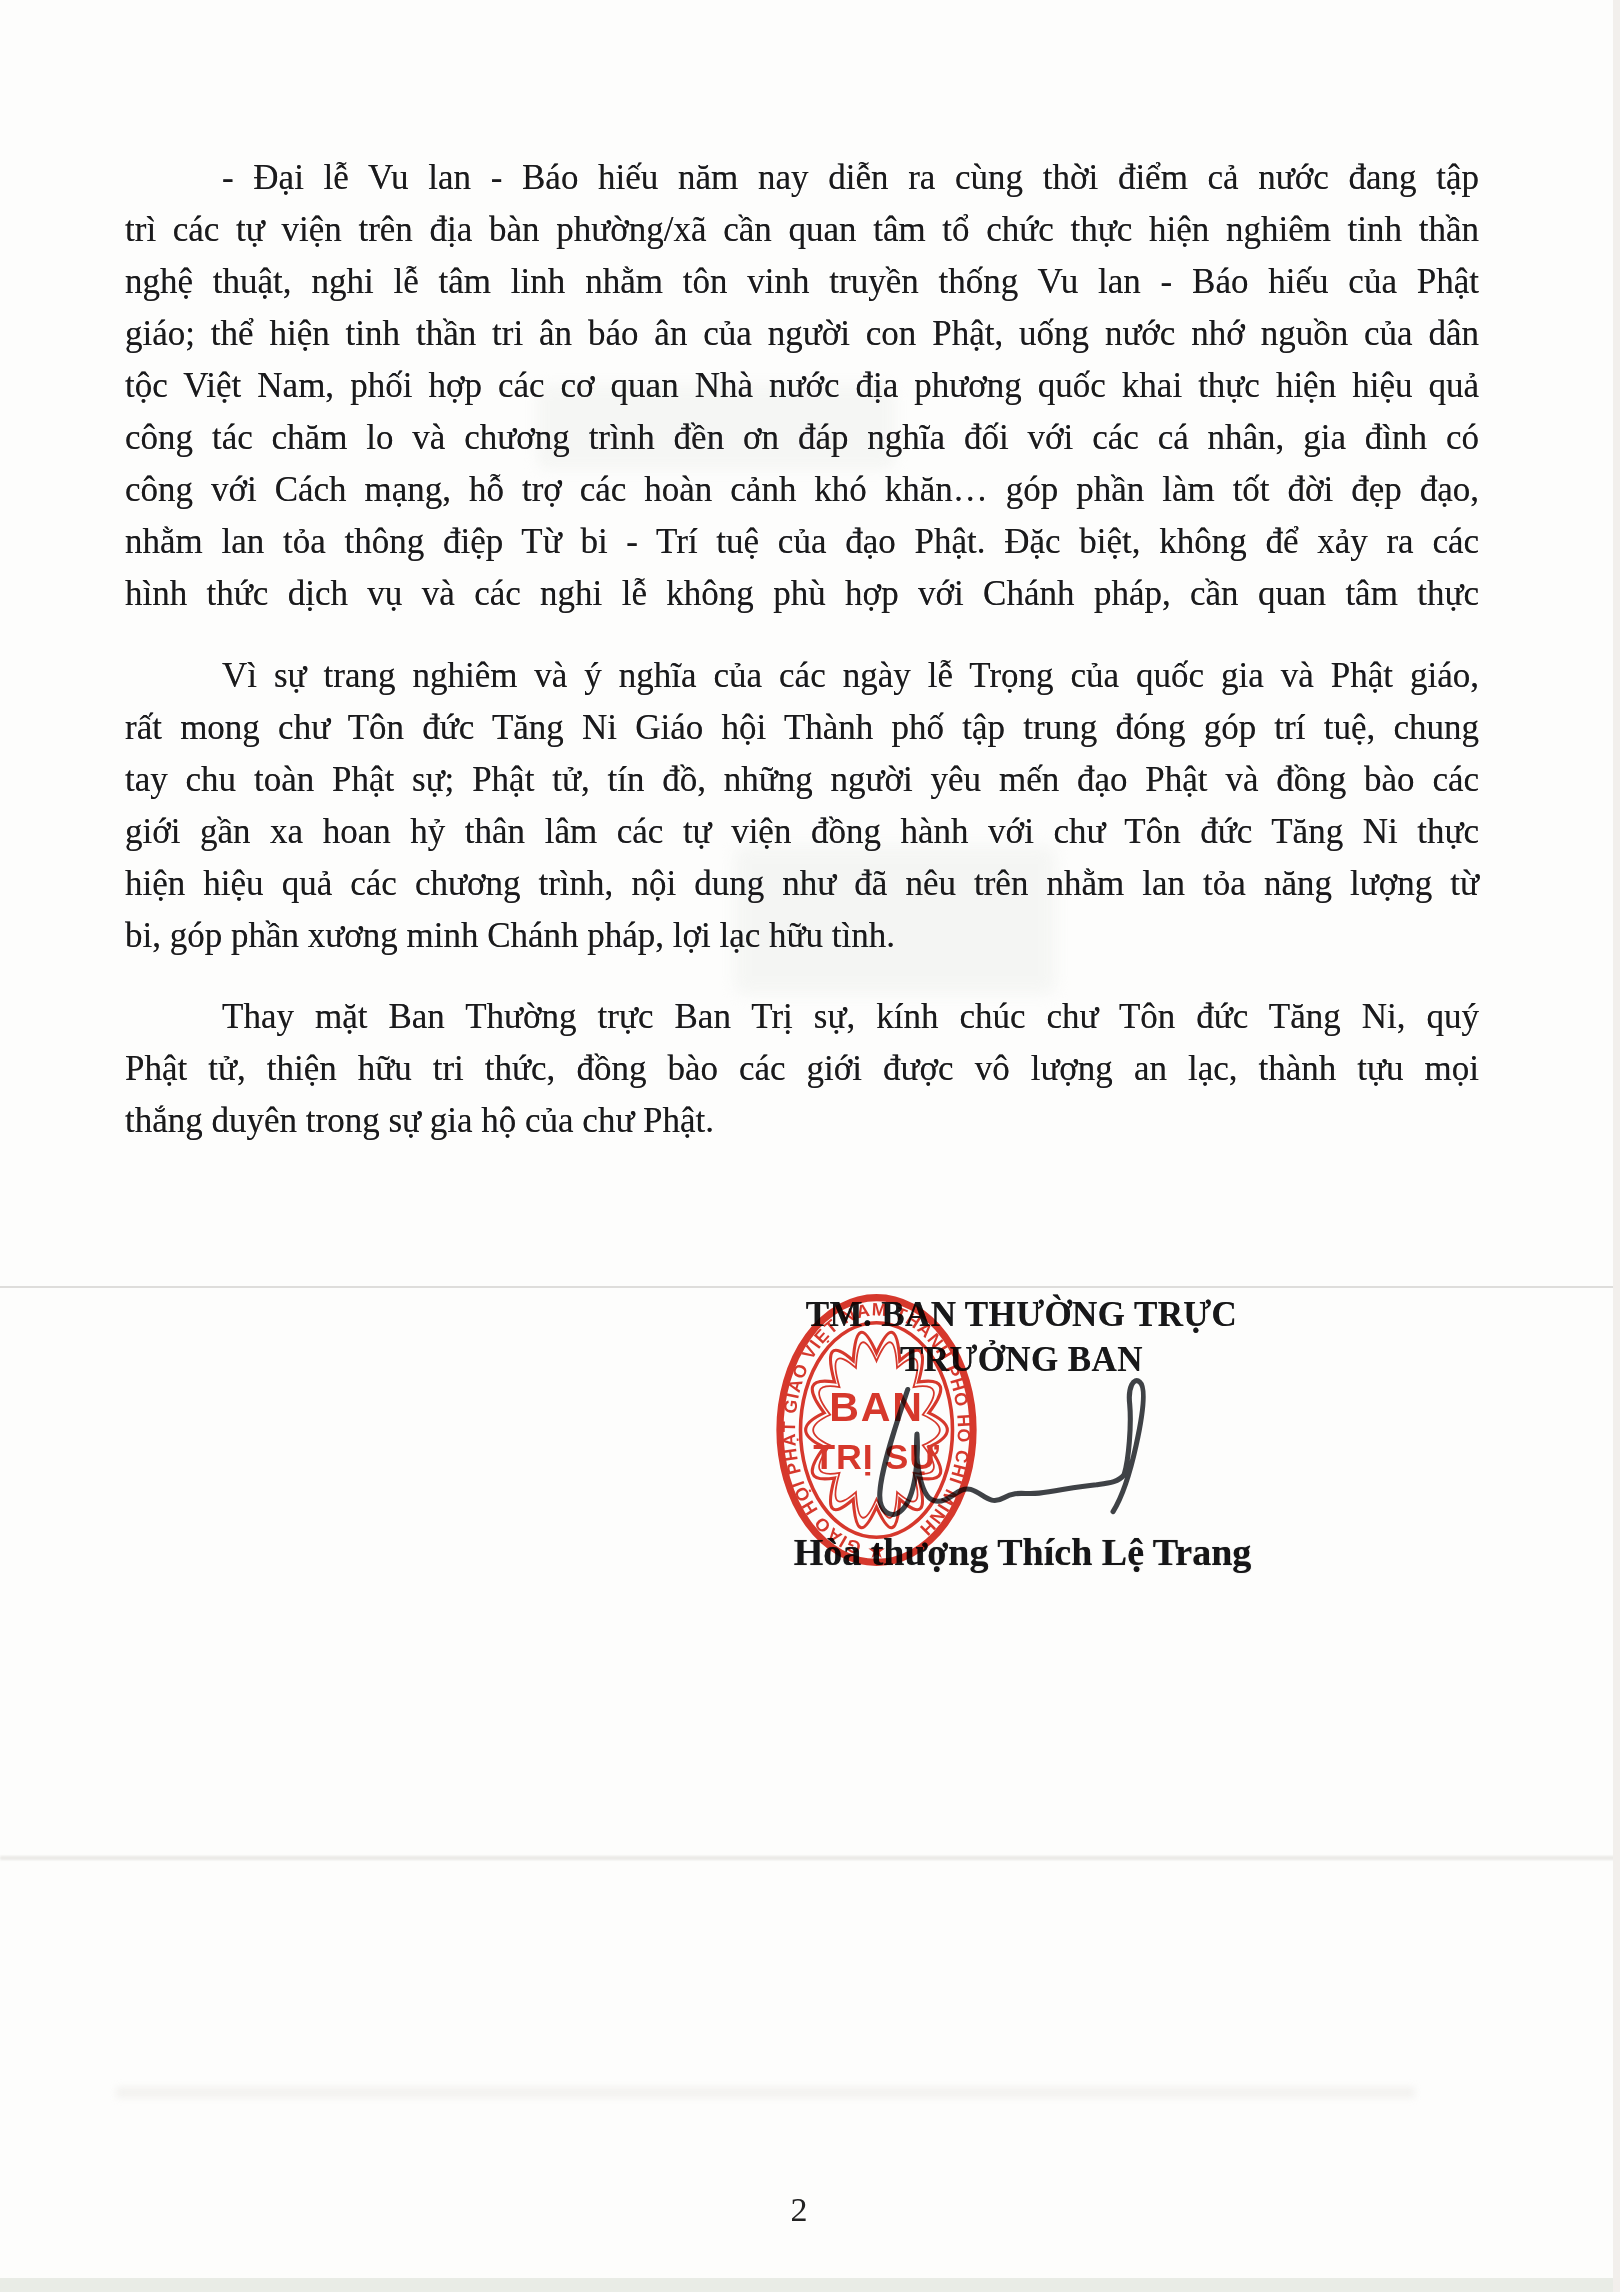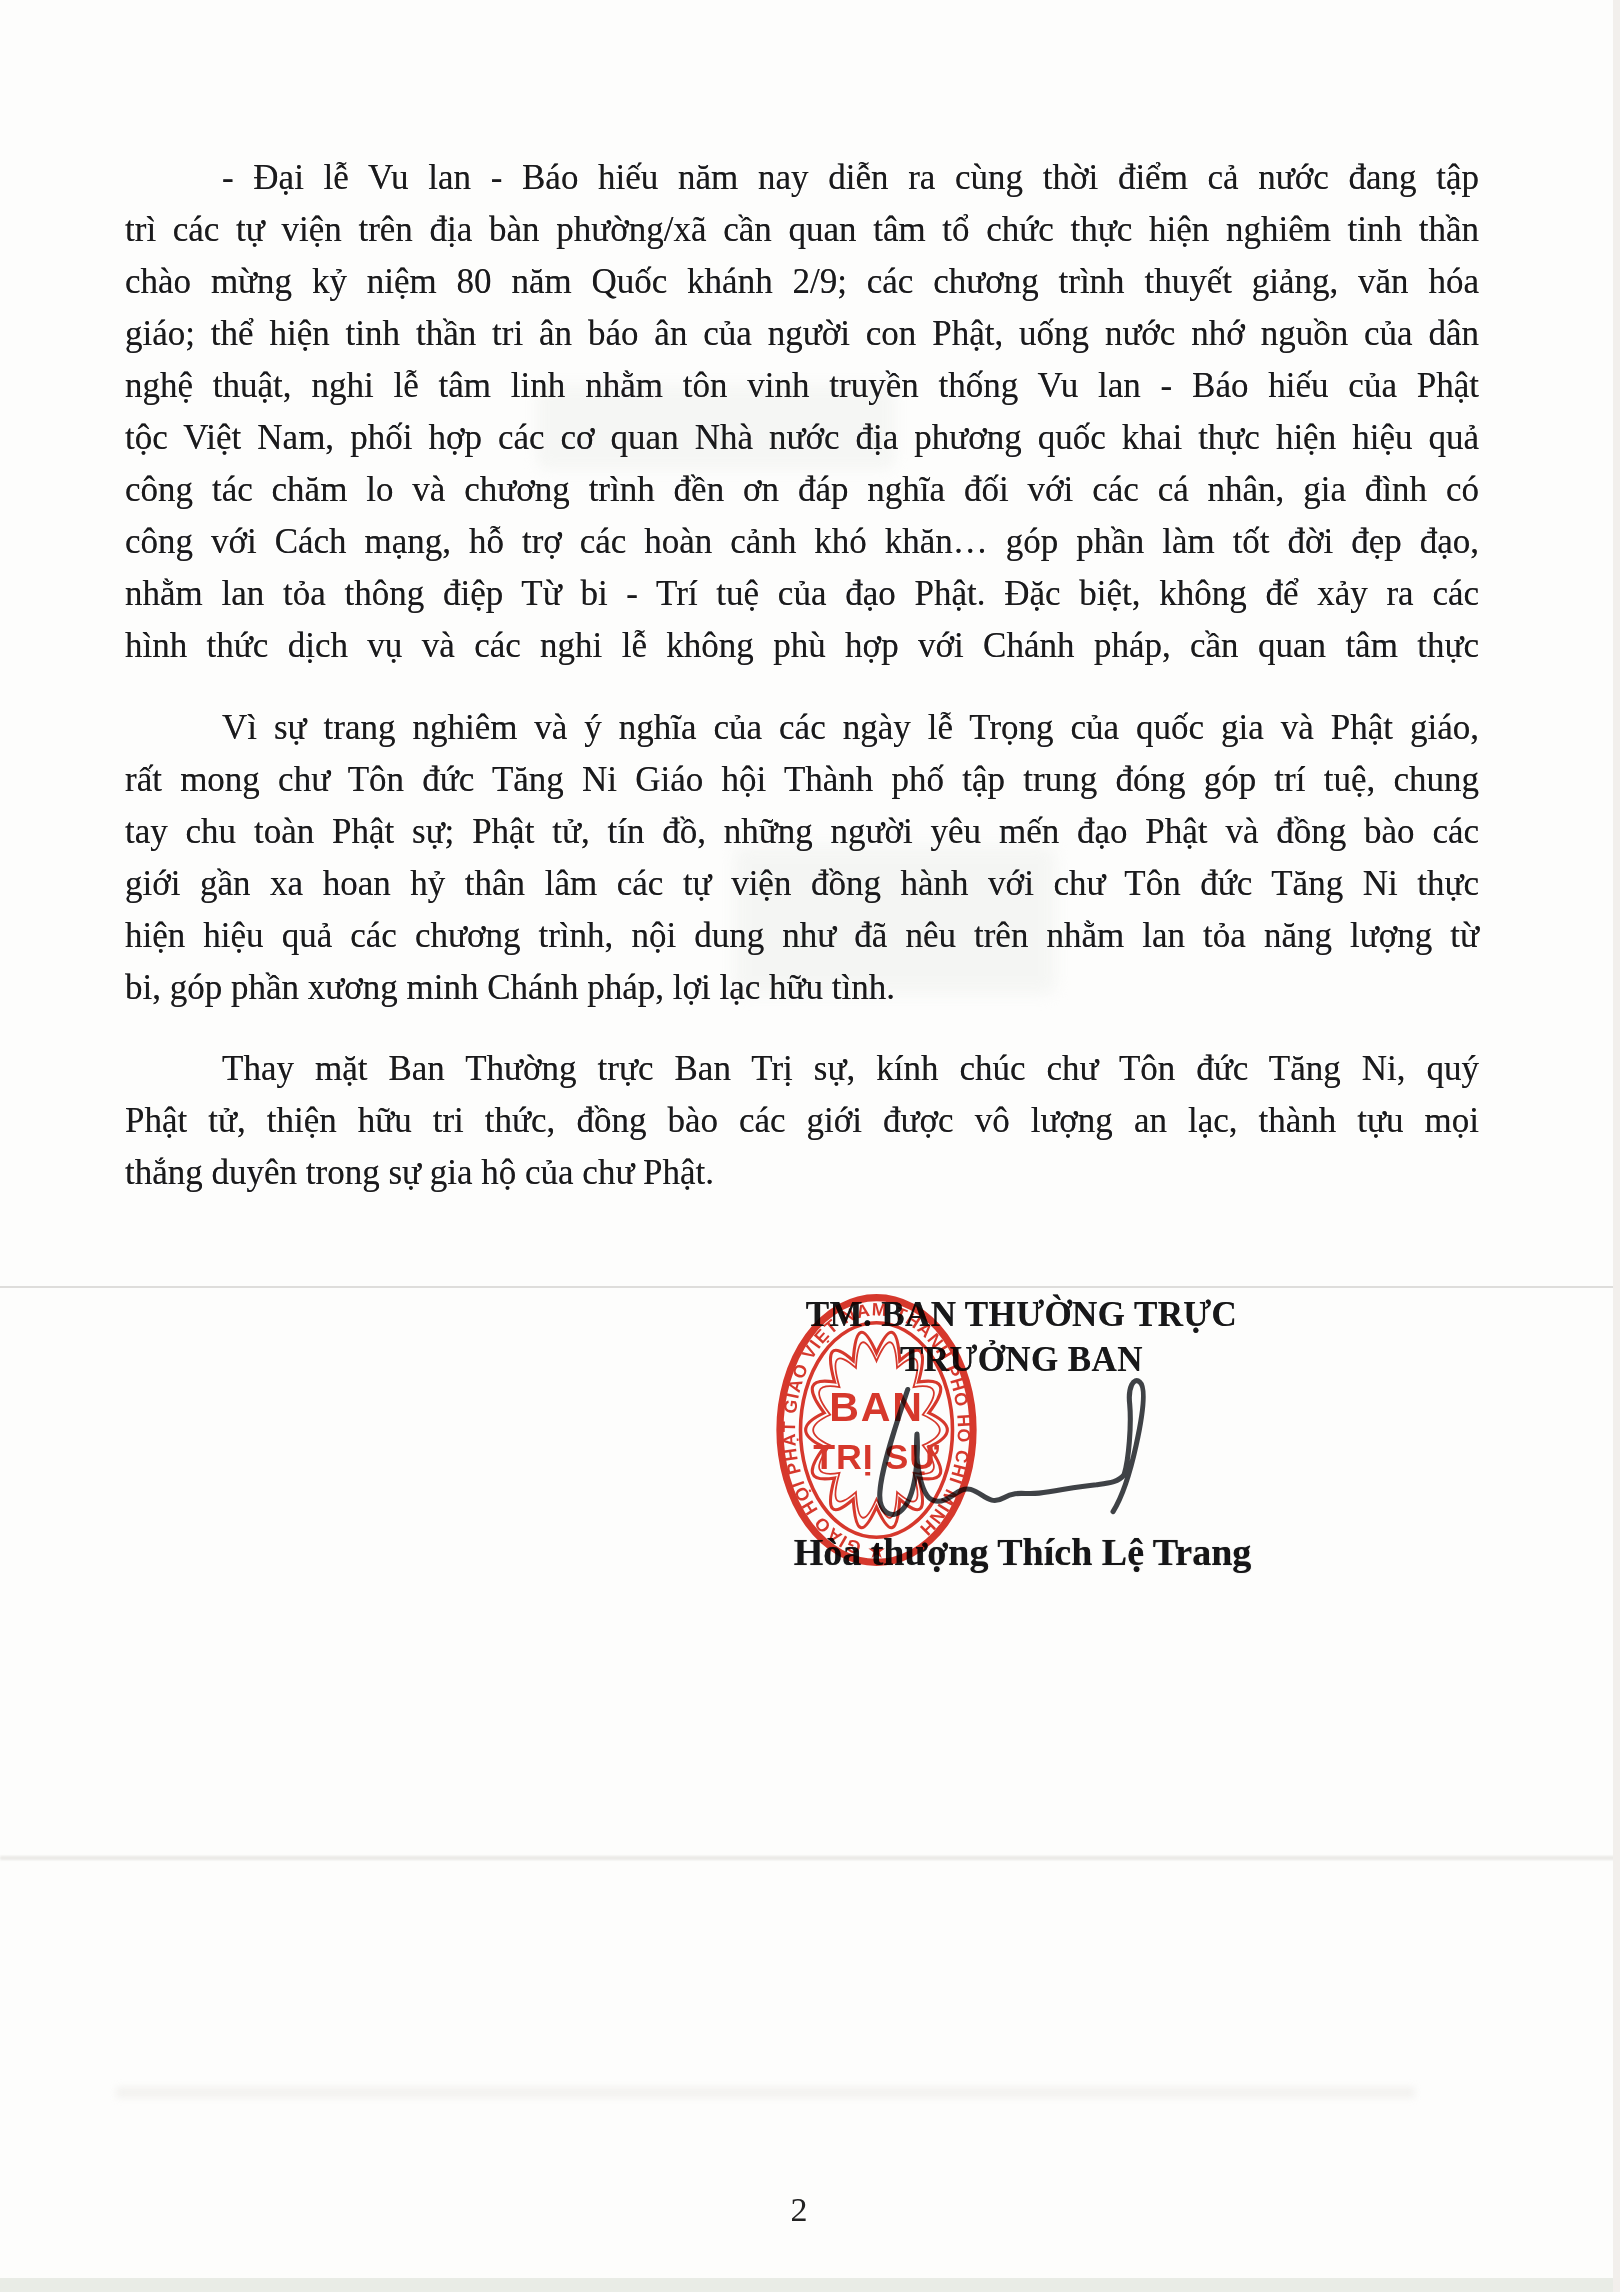--- a/index.html
+++ b/index.html
@@ -66,23 +66,22 @@
 <div class="artifact rule-faint"></div>
 <div class="artifact band-2075"></div>
 <div class="artifact band-2335"></div>
 <div class="artifact bottom-strip"></div>
 <div class="artifact right-strip"></div>
 
 <div class="doc-body">
   <div class="para">
       <div class="line first">- Đại lễ Vu lan - Báo hiếu năm nay diễn ra cùng thời điểm cả nước đang tập</div>
       <div class="line">trì các tự viện trên địa bàn phường/xã cần quan tâm tổ chức thực hiện nghiêm tinh thần</div>
-      <div class="line">chào mừng kỷ niệm 80 năm Quốc khánh 2/9; các chương trình thuyết giảng, văn hóa</div>
+      <div class="line">nghệ thuật, nghi lễ tâm linh nhằm tôn vinh truyền thống Vu lan - Báo hiếu của Phật</div>
       <div class="line">giáo; thể hiện tinh thần tri ân báo ân của người con Phật, uống nước nhớ nguồn của dân</div>
-      <div class="line">nghệ thuật, nghi lễ tâm linh nhằm tôn vinh truyền thống Vu lan - Báo hiếu của Phật</div>
       <div class="line">tộc Việt Nam, phối hợp các cơ quan Nhà nước địa phương quốc khai thực hiện hiệu quả</div>
       <div class="line">công tác chăm lo và chương trình đền ơn đáp nghĩa đối với các cá nhân, gia đình có</div>
       <div class="line">công với Cách mạng, hỗ trợ các hoàn cảnh khó khăn… góp phần làm tốt đời đẹp đạo,</div>
       <div class="line">nhằm lan tỏa thông điệp Từ bi - Trí tuệ của đạo Phật. Đặc biệt, không để xảy ra các</div>
       <div class="line">hình thức dịch vụ và các nghi lễ không phù hợp với Chánh pháp, cần quan tâm thực</div>
     </div>
   <div class="para">
       <div class="line first">Vì sự trang nghiêm và ý nghĩa của các ngày lễ Trọng của quốc gia và Phật giáo,</div>
       <div class="line">rất mong chư Tôn đức Tăng Ni Giáo hội Thành phố tập trung đóng góp trí tuệ, chung</div>
       <div class="line">tay chu toàn Phật sự; Phật tử, tín đồ, những người yêu mến đạo Phật và đồng bào các</div>

